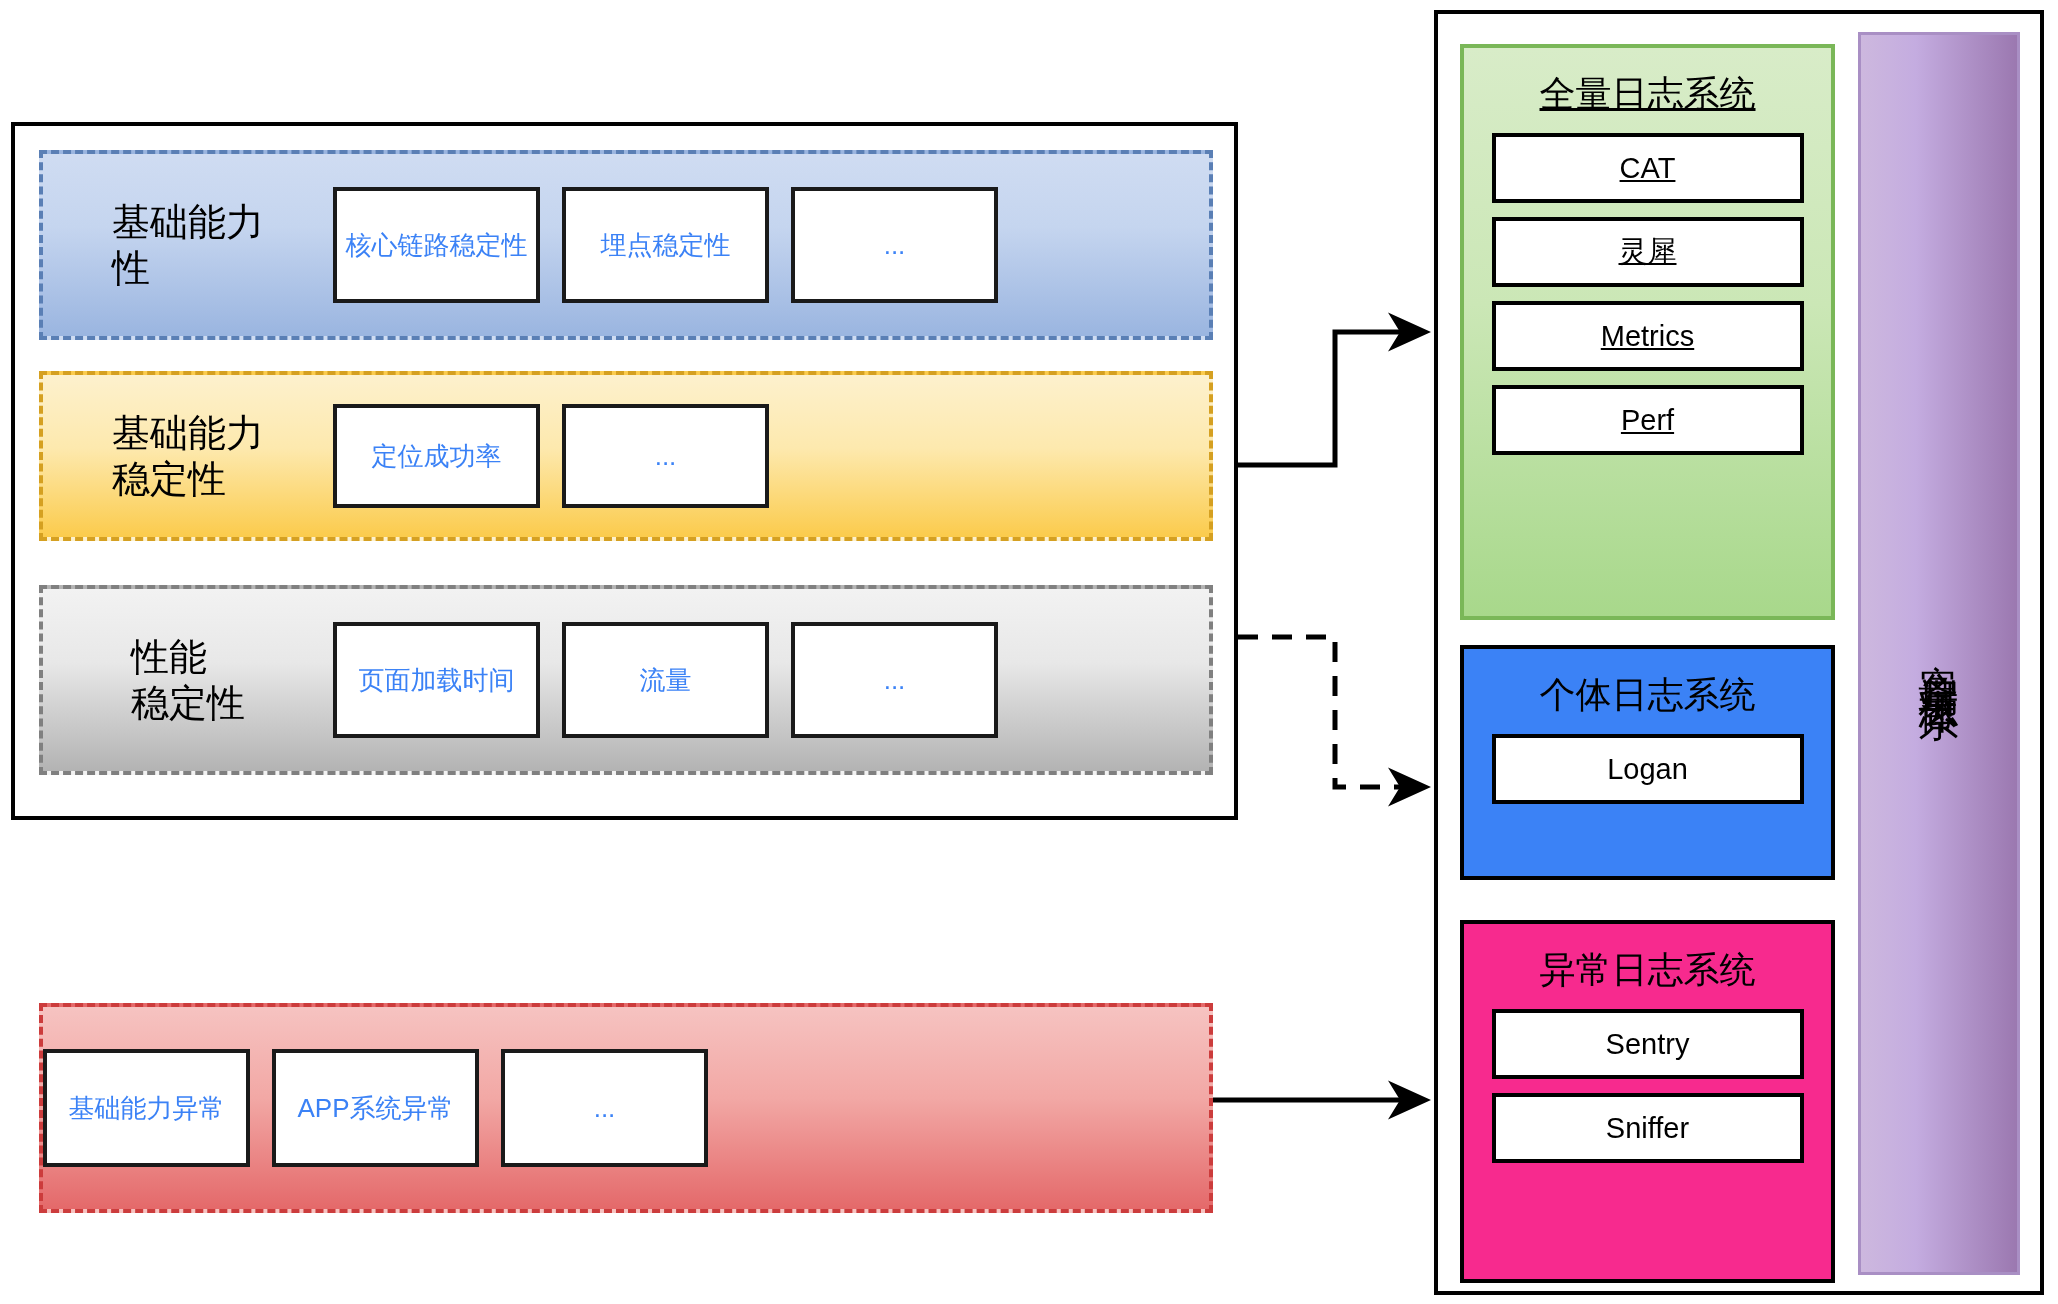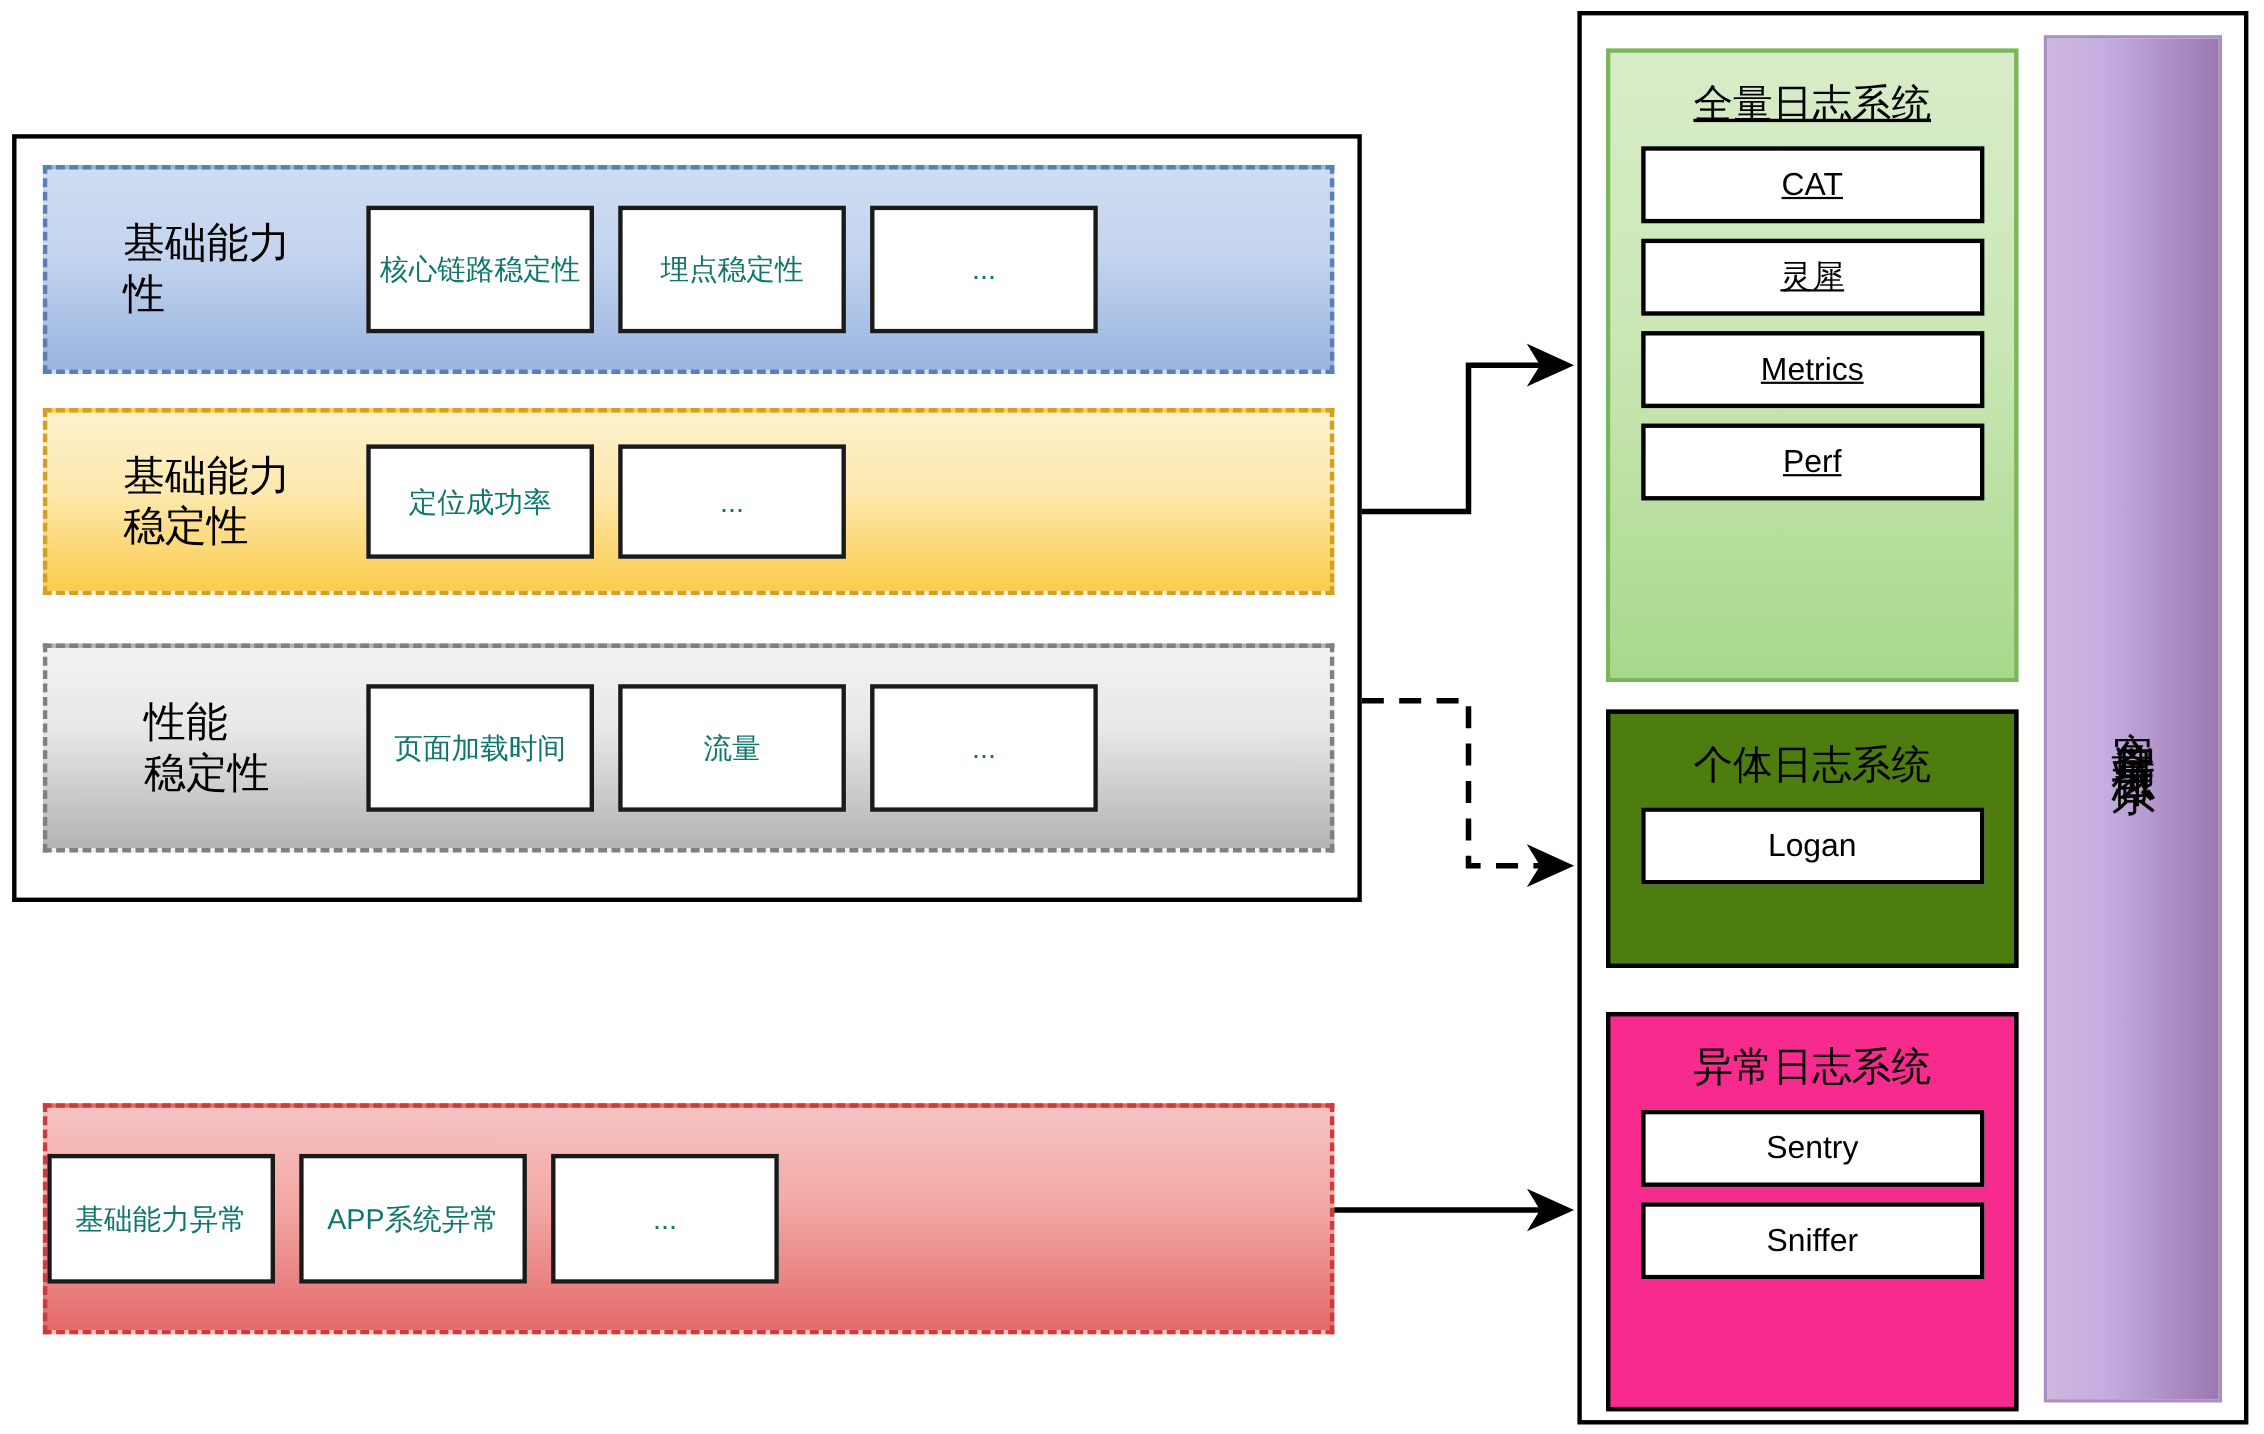--- a/index.html
+++ b/index.html
@@ -24,41 +24,41 @@
   .band-gray{left:39px;top:585px;width:1174px;height:190px;
     border:4px dashed #808080;
     background:linear-gradient(180deg,#f2f2f2 0%,#e8e8e8 40%,#b3b3b3 100%);}
   .band-red{left:39px;top:1003px;width:1174px;height:210px;
     border:4px dashed #cc3c3c;
     background:linear-gradient(180deg,#f6c3c1 0%,#f2a8a5 45%,#e4696a 100%);}
 
   .band-labelbox{width:290px;display:flex;align-items:center;justify-content:center;flex:0 0 290px;}
   .band-items{display:flex;align-items:center;gap:22px;}
   .item-box{width:199px;height:108px;background:#fff;border:4px solid #1a1a1a;
-    display:flex;align-items:center;justify-content:center;font-size:26px;color:#0f766e;text-align:center;}
+    display:flex;align-items:center;justify-content:center;font-size:26px;color:#3b82f6;text-align:center;}
   .band-blue .item-box,.band-gray .item-box{height:108px;}
   .band-yellow .item-box{height:96px;}
   .band-red .item-box{height:110px;}
 
   
   .arrowsvg{left:0;top:0;width:2058px;height:1304px;pointer-events:none;}
 
   
   .right-frame{left:1434px;top:10px;width:610px;height:1285px;border:4px solid #000;background:#fff;}
 
   .sysbox{border:4px solid #000;display:flex;flex-direction:column;align-items:center;}
   .sys-title{font-size:36px;color:#000;margin-top:22px;margin-bottom:14px;}
   .sys-item{width:304px;height:62px;background:#fff;border:4px solid #000;
     display:flex;align-items:center;justify-content:center;font-size:29px;color:#000;margin-bottom:14px;}
 
   .sys-green{left:1460px;top:44px;width:375px;height:576px;
     border-color:#7ab758;
     background:linear-gradient(180deg,#d8ecc8 0%,#cbe7b6 45%,#a8d88b 100%);text-decoration:underline;}
   .sys-teal{left:1460px;top:645px;width:375px;height:235px;
-    background:#4d7c0f;border-color:#000;}
+    background:#3b82f6;border-color:#000;}
   .sys-pink{left:1460px;top:920px;width:375px;height:363px;
     background:#f72a8e;border-color:#000;}
 
   .purple-col{left:1858px;top:32px;width:162px;height:1243px;
     border:3px solid #a98fc4;
     background:linear-gradient(90deg,#cdb8de 0%,#c4ace0 35%,#9b78b0 100%);
     display:flex;align-items:center;justify-content:center;}
   .purple-text{font-size:40px;color:#000;writing-mode:vertical-rl;text-orientation:upright;
     letter-spacing:6px;line-height:1.15;}
 </style>

